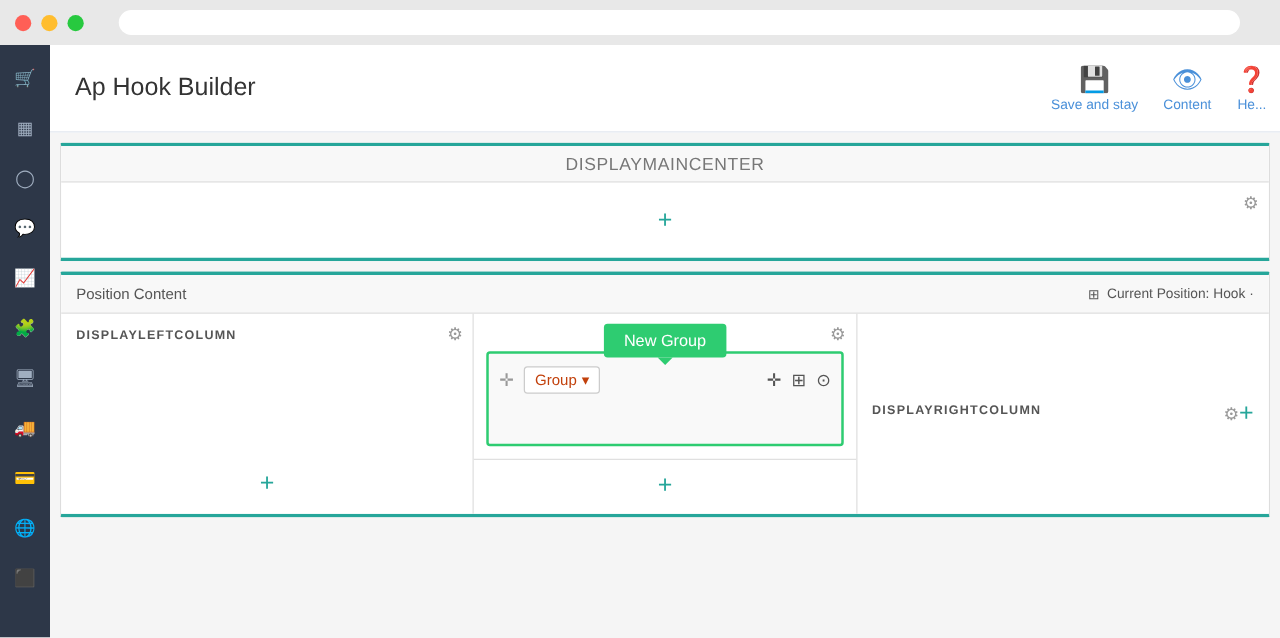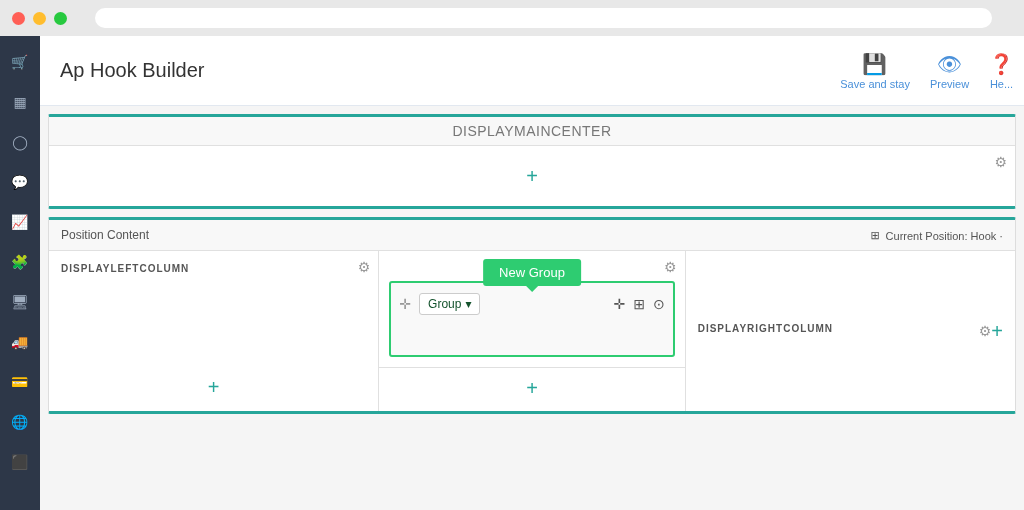--- a/index.html
+++ b/index.html
@@ -151,21 +151,21 @@
       margin: 8px;
       border-radius: 2px;
     }
     .position-header {
       background: #f8f8f8;
       padding: 8px 12px;
       font-size: 12px;
       color: #555;
       border-bottom: 1px solid #e0e0e0;
       display: flex;
-      align-items: flex-end;
+      align-items: center;
       justify-content: space-between;
     }
     .position-title { font-weight: 500; }
     .current-position {
       display: flex;
       align-items: center;
       gap: 6px;
       font-size: 11px;
       color: #555;
     }
@@ -267,21 +267,21 @@
     }
     .group-dropdown {
       display: flex;
       align-items: center;
       gap: 4px;
       background: white;
       border: 1px solid #ccc;
       border-radius: 3px;
       padding: 3px 8px;
       font-size: 12px;
-      color: #14532d;
+      color: #c2410c;
       cursor: pointer;
     }
     .group-actions {
       display: flex;
       align-items: center;
       gap: 8px;
       color: #555;
       font-size: 14px;
     }
     .group-action-btn {
@@ -342,21 +342,21 @@
 
     <div class="header">
       <div class="page-title">Ap Hook Builder</div>
       <div class="header-actions">
         <div class="header-action">
           <span class="icon">💾</span>
           <span>Save and stay</span>
         </div>
         <div class="header-action">
           <span class="icon">👁</span>
-          <span>Preview</span>
+          <span>Content</span>
         </div>
         <div class="header-action">
           <span class="icon">❓</span>
           <span>He...</span>
         </div>
       </div>
     </div>
 
     <div class="content-area">
 

